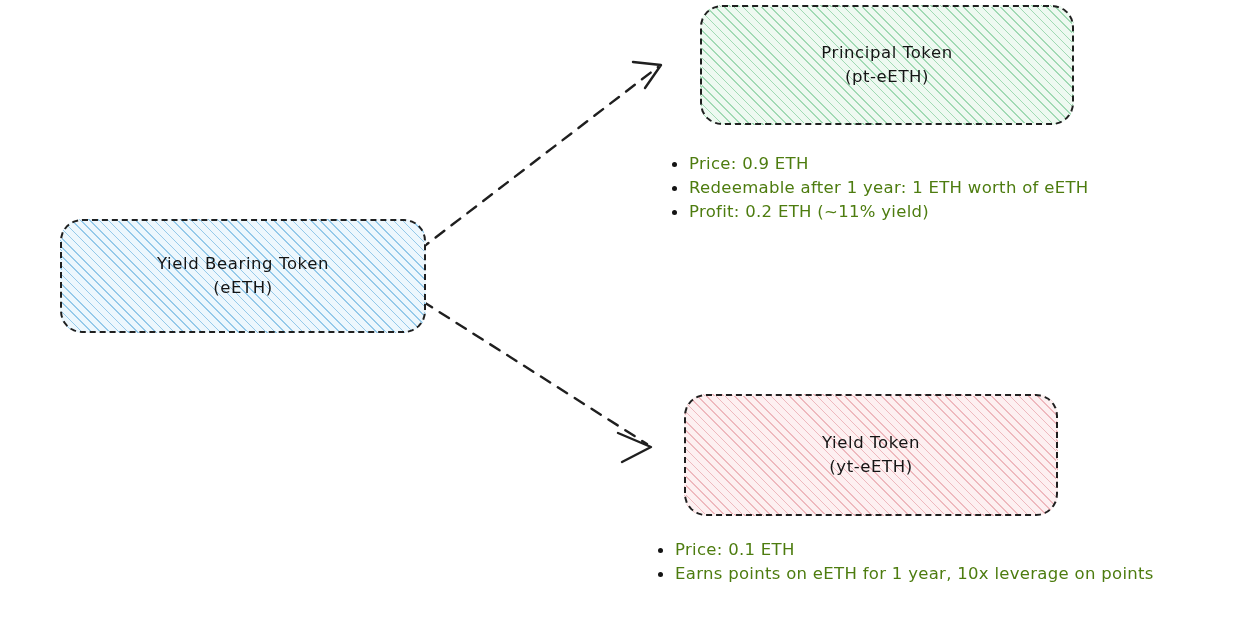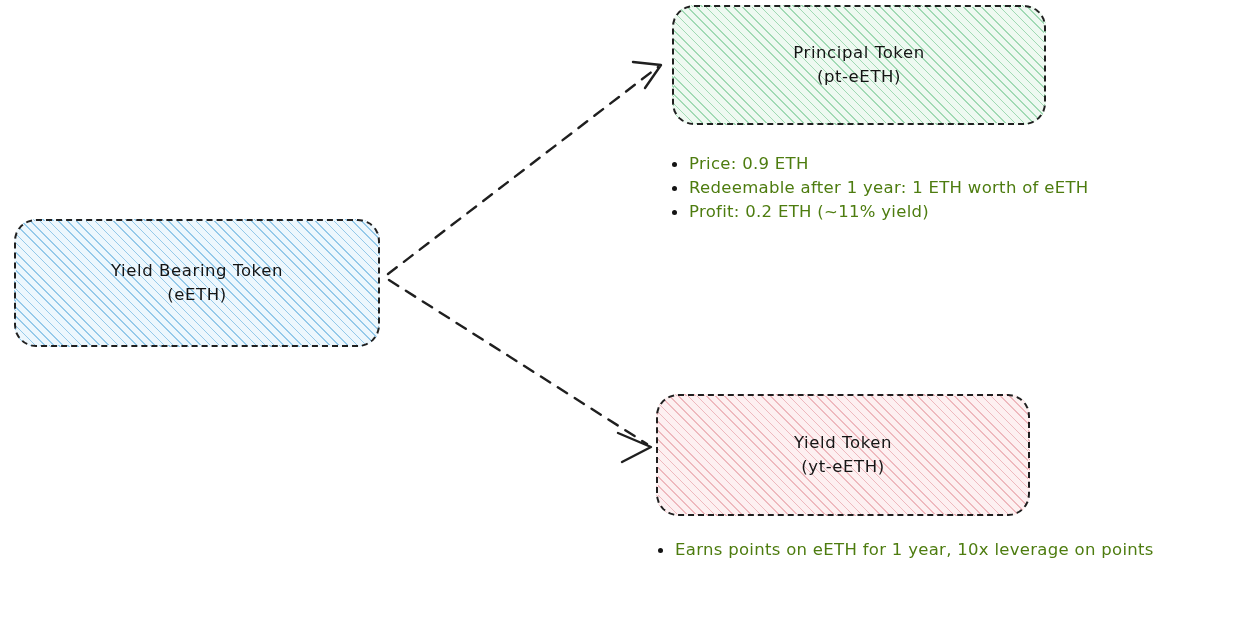--- a/index.html
+++ b/index.html
@@ -24,36 +24,37 @@
   .node {
     position: absolute;
     box-sizing: border-box;
     border: 2.5px dashed #1f1f1f;
     border-radius: 22px;
     display: flex;
     flex-direction: column;
     align-items: center;
     justify-content: center;
     text-align: center;
+    margin-left: 28px;
   }
   .node .label-line {
     font-family: "DejaVu Sans", sans-serif;
     font-size: 16.5px;
     color: #141414;
     letter-spacing: 0.6px;
     line-height: 24px;
     white-space: nowrap;
   }
 
   
   .node-eeth {
-    left: 14px;
+    left: 32px;
     top: 219px;
     width: 366px;
-    height: 128px;
+    height: 114px;
     background-color: #edf7fd;
     background-image: repeating-linear-gradient(
       45deg,
       rgba(120, 186, 228, 0.75) 0px,
       rgba(120, 186, 228, 0.75) 1.1px,
       rgba(255, 255, 255, 0) 1.1px,
       rgba(255, 255, 255, 0) 6.5px
     );
   }
   .node-pt {
@@ -157,15 +158,19 @@
   </li>
   <li>
     <span class="dot"></span>
     <span>Profit: 0.2 ETH (~11% yield)</span>
   </li>
 </ul>
 
 <ul class="bullet-list bullets-yt">
   <li>
     <span class="dot"></span>
+    <span>Price: 0.1 ETH</span>
+  </li>
+  <li>
+    <span class="dot"></span>
     <span>Earns points on eETH for 1 year, 10x leverage on points</span>
   </li>
 </ul>
 
 </body></html>

